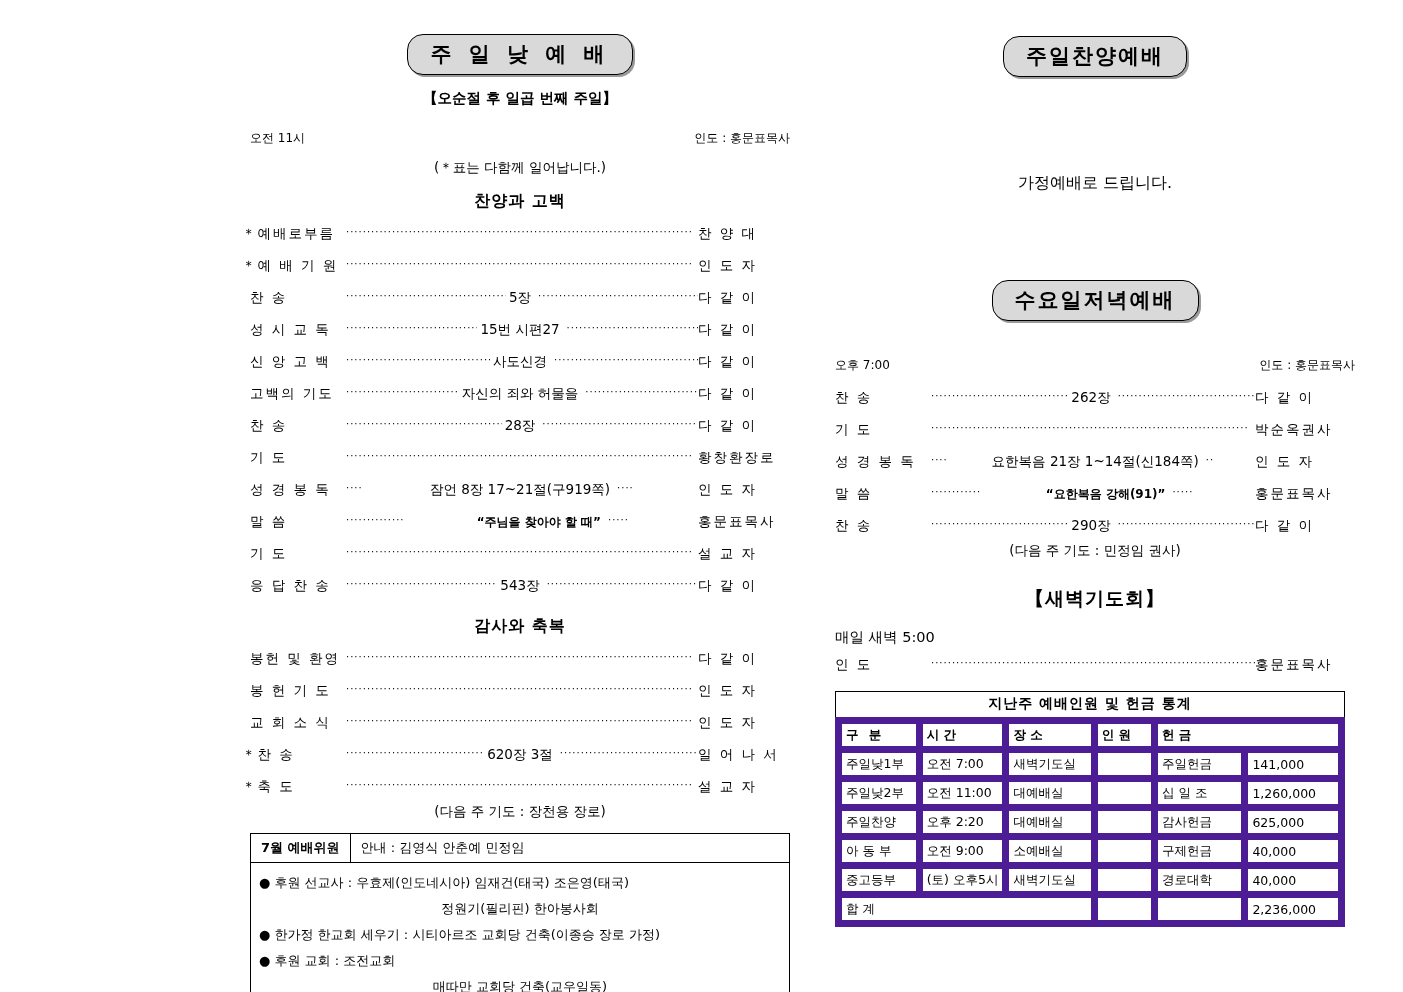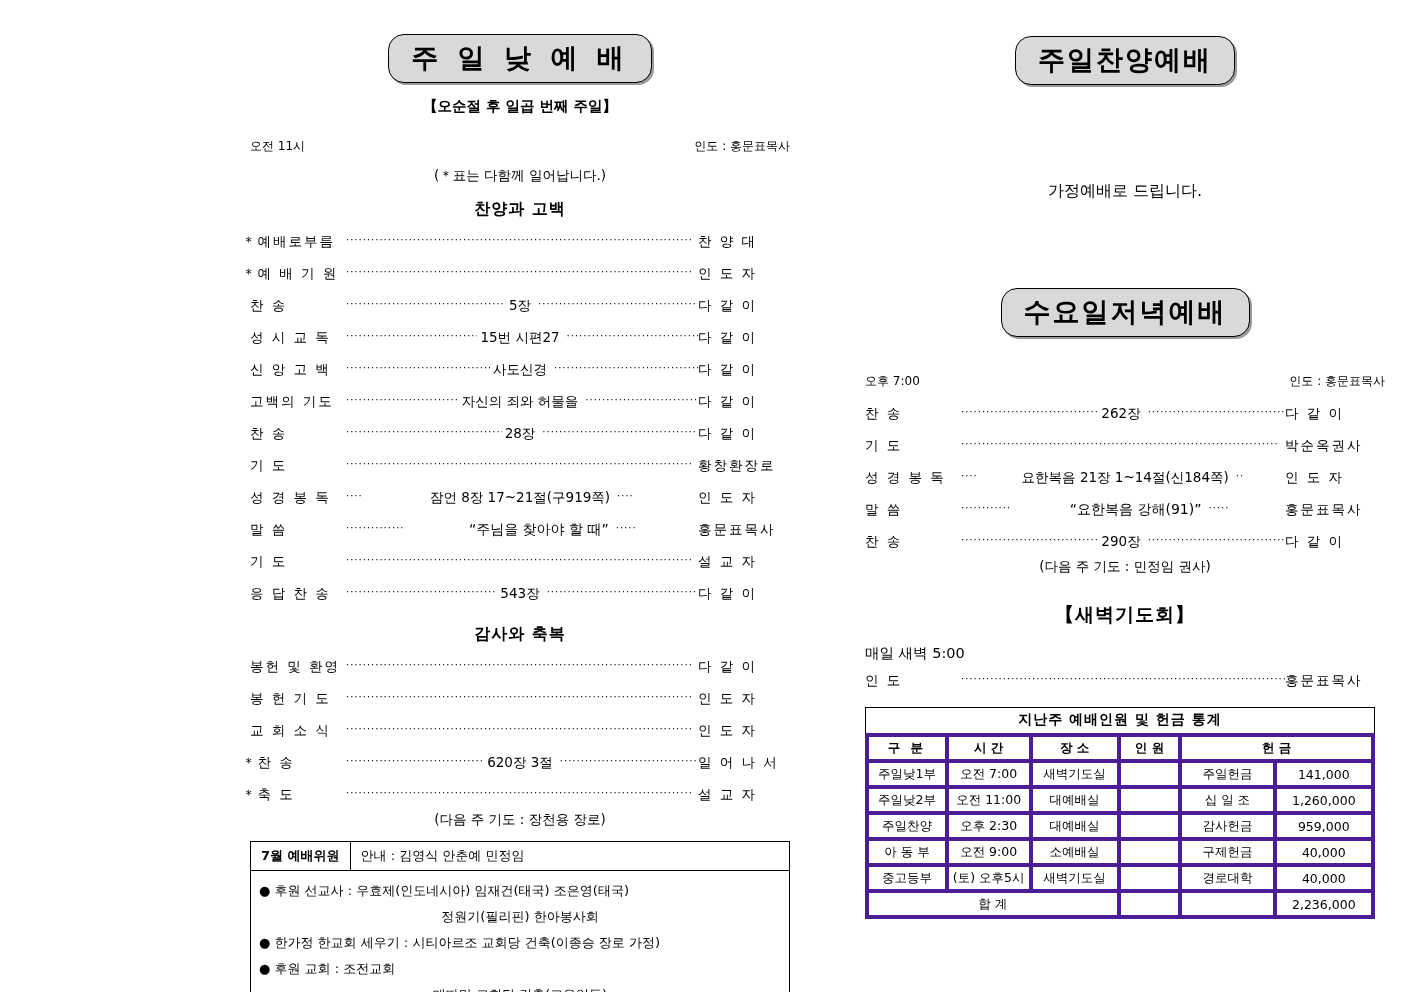--- a/index.html
+++ b/index.html
@@ -21,33 +21,33 @@
     height: 992px;
   }
   .col-left {
     position: absolute;
     left: 250px;
     top: 0;
     width: 540px;
   }
   .col-right {
     position: absolute;
-    left: 865px;
+    left: 835px;
     top: 0;
     width: 520px;
   }
 
   
   .title-badge {
     display: inline-block;
     border: 1.5px solid #000;
     border-radius: 16px;
     background: #d9d9d9;
     padding: 5px 22px 6px 22px;
-    font-size: 27px;
+    font-size: 21px;
     font-weight: bold;
     letter-spacing: 5px;
     box-shadow: 2px 2px 0 #9a9a9a;
   }
   .center { text-align: center; }
 
   .subtitle {
     text-align: center;
     font-size: 14.5px;
     font-weight: bold;
@@ -97,21 +97,21 @@
     letter-spacing: 1px;
     font-size: 10px;
     padding: 0 4px;
     transform: translateY(-3px);
   }
   .ln .mid {
     flex: 0 0 auto;
     text-align: center;
     padding: 0 3px;
   }
-  .ln .mid.b { font-weight: normal; font-size: 14px; }
+  .ln .mid.b { font-weight: bold; font-size: 12px; }
   .ln .rgt {
     flex: 0 0 auto;
     min-width: 92px;
     letter-spacing: 2px;
   }
   .ln .rgt.wide { min-width: 100px; }
 
   .next-pray {
     text-align: center;
     font-size: 13.5px;
@@ -166,23 +166,23 @@
 
   
   table.stats {
     border-collapse: collapse;
     width: 510px;
     font-size: 12.5px;
     margin-top: 10px;
     border: 1.5px solid #000;
   }
   table.stats th, table.stats td {
-    border: 4px solid #4c1d95;
+    border: 7px solid #4c1d95;
     padding: 2px 4px;
-    text-align: center;
+    text-align: left;
     height: 18px;
     white-space: nowrap;
   }
   table.stats caption {
     caption-side: top;
     border: 1.5px solid #000;
     border-bottom: none;
     font-size: 14px;
     font-weight: bold;
     padding: 3px 0 4px 0;
@@ -444,25 +444,25 @@
         <tr>
           <td>주일낮2부</td>
           <td>오전 11:00</td>
           <td>대예배실</td>
           <td></td>
           <td class="c-off">십 일 조</td>
           <td class="c-amt num">1,260,000</td>
         </tr>
         <tr>
           <td>주일찬양</td>
-          <td>오후 2:30</td>
+          <td>오후 2:20</td>
           <td>대예배실</td>
           <td></td>
           <td class="c-off">감사헌금</td>
-          <td class="c-amt num">959,000</td>
+          <td class="c-amt num">625,000</td>
         </tr>
         <tr>
           <td>아 동 부</td>
           <td>오전 9:00</td>
           <td>소예배실</td>
           <td></td>
           <td class="c-off">구제헌금</td>
           <td class="c-amt num">40,000</td>
         </tr>
         <tr>

